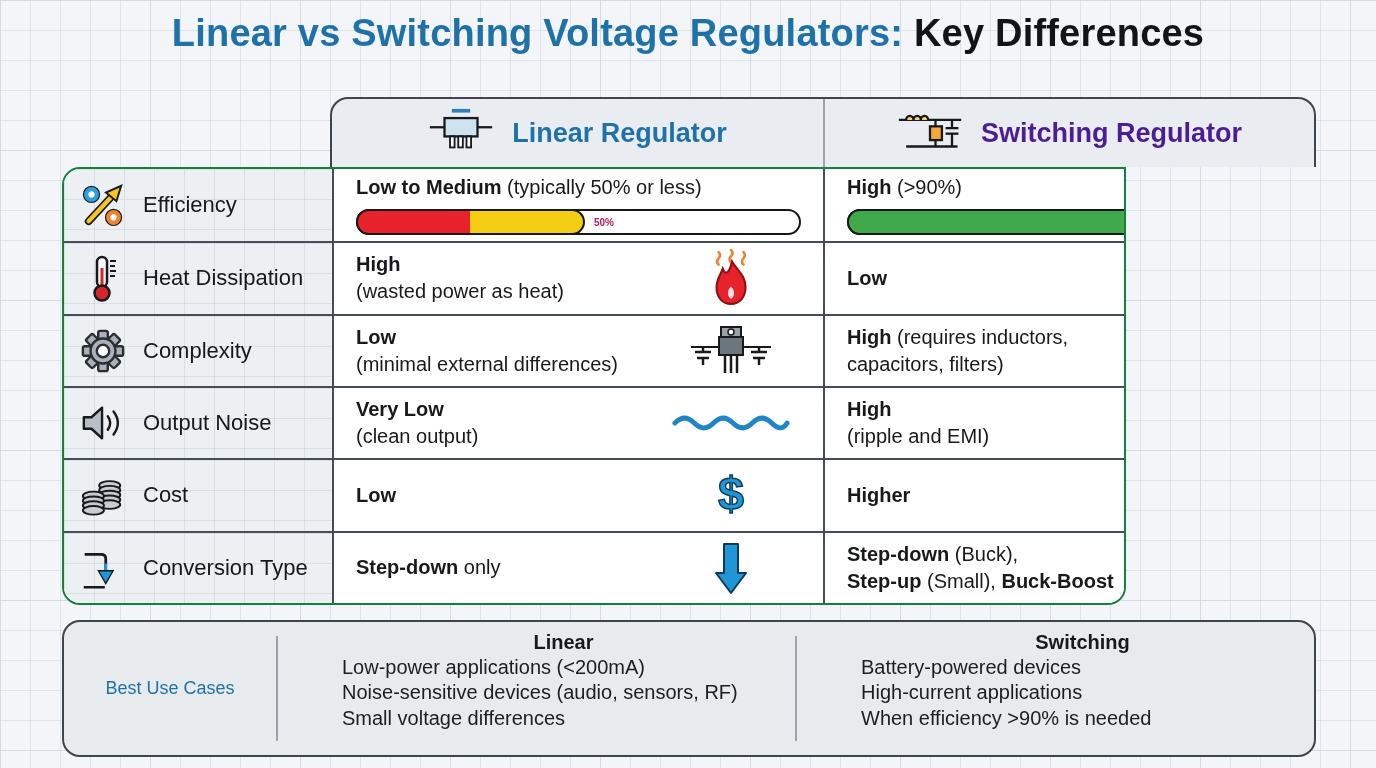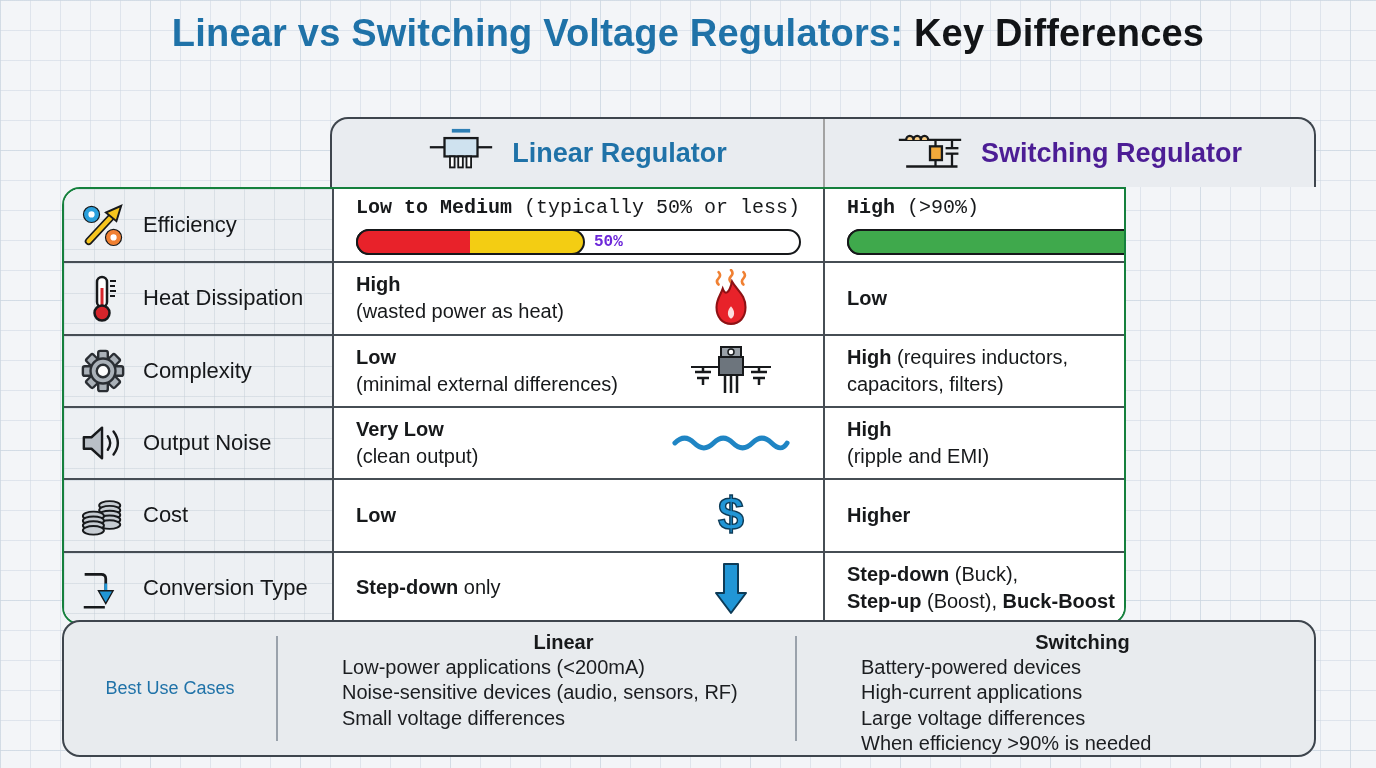--- a/index.html
+++ b/index.html
@@ -12,21 +12,21 @@
       linear-gradient(90deg, rgba(205,215,226,.55) 1px, transparent 1px),
       linear-gradient(rgba(190,202,216,.45) 1px, transparent 1px),
       linear-gradient(90deg, rgba(190,202,216,.45) 1px, transparent 1px);
     background-size:30px 30px,30px 30px,150px 150px,150px 150px;
   }
   .title{position:absolute;top:12px;left:0;width:100%;text-align:center;
     font-size:38px;font-weight:800;letter-spacing:.2px;white-space:nowrap;}
   .title .t-blue{color:#1f72a8;}
   .title .t-dark{color:#121417;}
 
-  .table-wrap{position:absolute;left:62px;top:97px;width:1254px;height:508px;margin-top:20px;}
+  .table-wrap{position:absolute;left:62px;top:97px;width:1254px;height:508px;}
   .header-row{position:absolute;left:268px;top:0;width:986px;height:70px;box-sizing:border-box;
     background:#e9ecf0;border:2px solid #3e454d;border-bottom:none;border-radius:18px 18px 0 0;
     display:flex;}
   .header-cell{display:flex;align-items:center;justify-content:center;gap:18px;
     font-size:27px;font-weight:800;box-sizing:border-box;}
   .header-cell.linear{width:492px;color:#1f72a8;}
   .header-cell.switching{width:492px;color:#4c1d95;border-left:2px solid #a3a3a3;}
 
   .body-grid{position:absolute;left:0;top:70px;width:1064px;height:438px;box-sizing:border-box;
     border:2px solid #15803d;border-radius:18px 0 18px 18px;overflow:hidden;background:#fff;
@@ -39,26 +39,26 @@
       linear-gradient(90deg, rgba(198,207,216,.5) 1px, transparent 1px);
     background-size:30px 30px;}
   .attr-icon{flex:0 0 auto;display:flex;align-items:center;justify-content:center;width:50px;}
   .attr-text{font-size:22px;font-weight:500;color:#16181a;}
   .val{border-left:2px solid #464d54;background:#fff;padding:0 22px;}
   .val-main{flex:1;display:flex;flex-direction:column;justify-content:center;gap:2px;}
   .val-icon{flex:0 0 auto;display:flex;align-items:center;justify-content:center;width:140px;}
   .seg-line{font-size:20px;line-height:1.25;color:#17191b;}
   .b{font-weight:700;}
 
-  .bar-cell{flex-direction:column;align-items:stretch;justify-content:center;gap:9px;font-family:Liberation Mono, monospace;}
+  .bar-cell{flex-direction:column;align-items:stretch;justify-content:center;gap:9px;}
   .bar{position:relative;height:22px;border:2px solid #16181a;border-radius:13px;background:#fff;}
   .bar-fill{position:absolute;top:-2px;left:-2px;bottom:-2px;border:2px solid #16181a;border-radius:13px;}
   .fill-linear{background:linear-gradient(90deg,#e8222a 0 50%,#f3cd13 50% 100%);}
   .fill-switching{background:#3fa94c;}
-  .bar-label{position:absolute;top:50%;transform:translateY(-50%);font-size:16px;font-weight:700;color:#6d28d9;}
+  .bar-label{position:absolute;top:50%;transform:translateY(-50%);font-size:10px;font-weight:700;color:#be185d;}
   .bar-label.after-fill{left:53.5%;}
   .bar-label.at-end{right:7px;}
 
   .usecases{position:absolute;left:62px;top:620px;width:1254px;height:137px;box-sizing:border-box;
     background:#e8ebee;border:2px solid #3e454d;border-radius:18px;display:flex;}
   .uc-label{width:212px;display:flex;align-items:center;justify-content:center;
     font-size:18px;font-weight:400;color:#1f72a8;}
   .uc-divider{width:2px;background:#9aa2ab;margin:14px 0;}
   .uc-col{flex:1;padding:9px 10px 0 22px;box-sizing:border-box;margin-left:42px;}
   .uc-heading{text-align:center;font-size:20px;font-weight:700;margin-bottom:1px;}
@@ -379,21 +379,21 @@
       </div>
       <span class="val-icon">
         <svg width="38" height="54" viewBox="0 0 36 54">
           <polygon points="18,52 3,32 11,32 11,3 25,3 25,32 33,32" fill="#2196d6" stroke="#0d3b57" stroke-width="2" stroke-linejoin="round"></polygon>
         </svg>
       </span>
     </div>
     <div class="cell val">
       <div class="val-main">
         <div class="seg-line"><span class="b">Step-down</span><span> (Buck),</span></div>
-        <div class="seg-line"><span class="b">Step-up</span><span> (Boost), </span><span class="b">Buck-Boost</span></div>
+        <div class="seg-line"><span class="b">Step-up</span><span> (Small), </span><span class="b">Buck-Boost</span></div>
       </div>
       <span class="val-icon">
         <svg width="112" height="56" viewBox="0 0 116 58">
           <polygon points="22,4 36,22 29,22 29,52 15,52 15,22 8,22" fill="#f08032" stroke="#17191b" stroke-width="2" stroke-linejoin="round"></polygon>
           <polygon points="94,54 80,36 87,36 87,6 101,6 101,36 108,36" fill="#f08032" stroke="#17191b" stroke-width="2" stroke-linejoin="round"></polygon>
           <path d="M46 22 a14 11 0 0 1 22 -4" fill="none" stroke="#2196d6" stroke-width="5.5" stroke-linecap="round"></path>
           <polygon points="62,10 76,18 64,26" fill="#2196d6"></polygon>
           <path d="M70 36 a14 11 0 0 1 -22 4" fill="none" stroke="#f08032" stroke-width="5.5" stroke-linecap="round"></path>
           <polygon points="54,48 40,40 52,32" fill="#f08032"></polygon>
         </svg>
@@ -412,17 +412,16 @@
         <div class="uc-item">Noise-sensitive devices (audio, sensors, RF)</div>
         <div class="uc-item">Small voltage differences</div>
       </div>
   </div>
   <div class="uc-divider"></div>
   <div class="uc-col">
     <div class="uc-heading">Switching</div>
     <div class="uc-items">
         <div class="uc-item">Battery-powered devices</div>
         <div class="uc-item">High-current applications</div>
-        <div class="uc-item">Large voltage differences</div>
         <div class="uc-item">When efficiency &gt;90% is needed</div>
       </div>
   </div>
 </div>
 
 </body></html>

